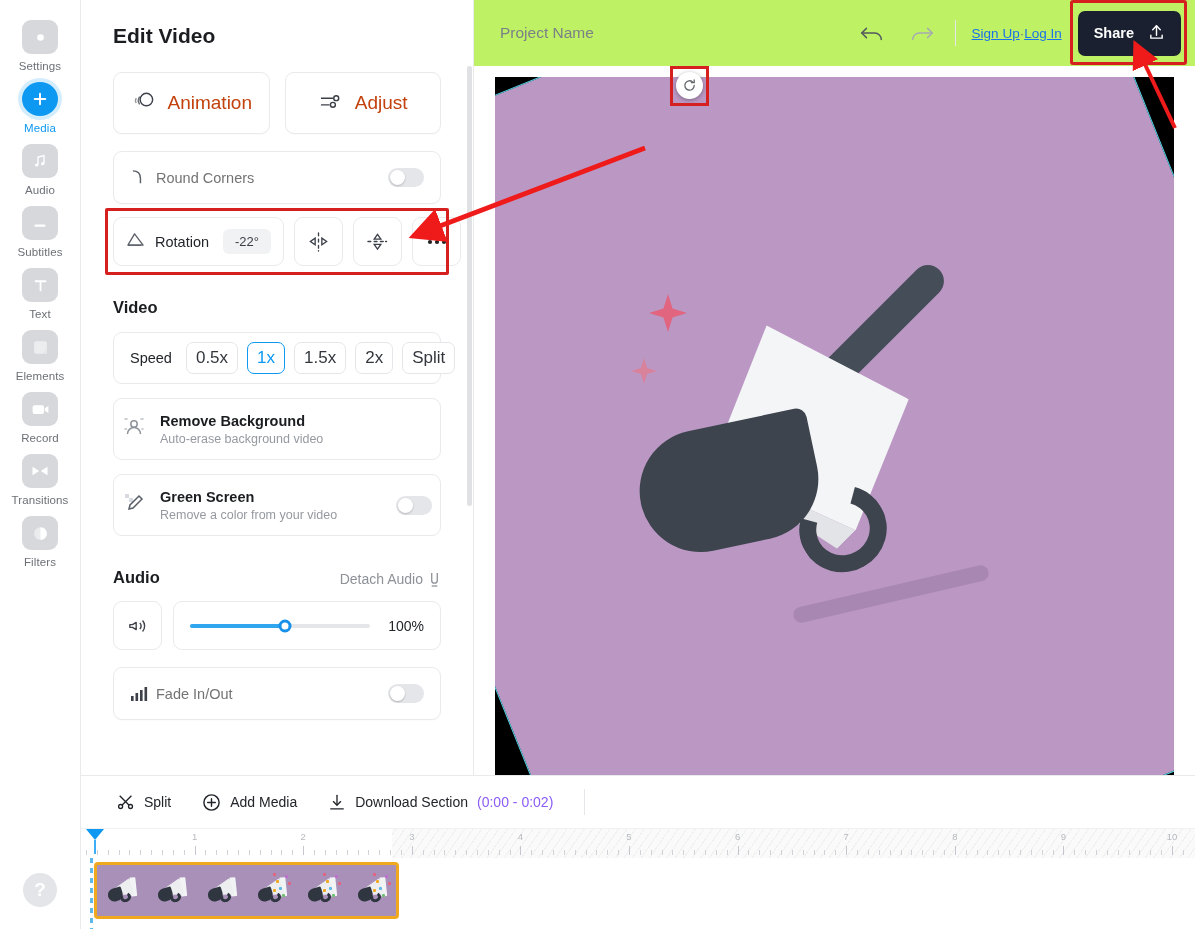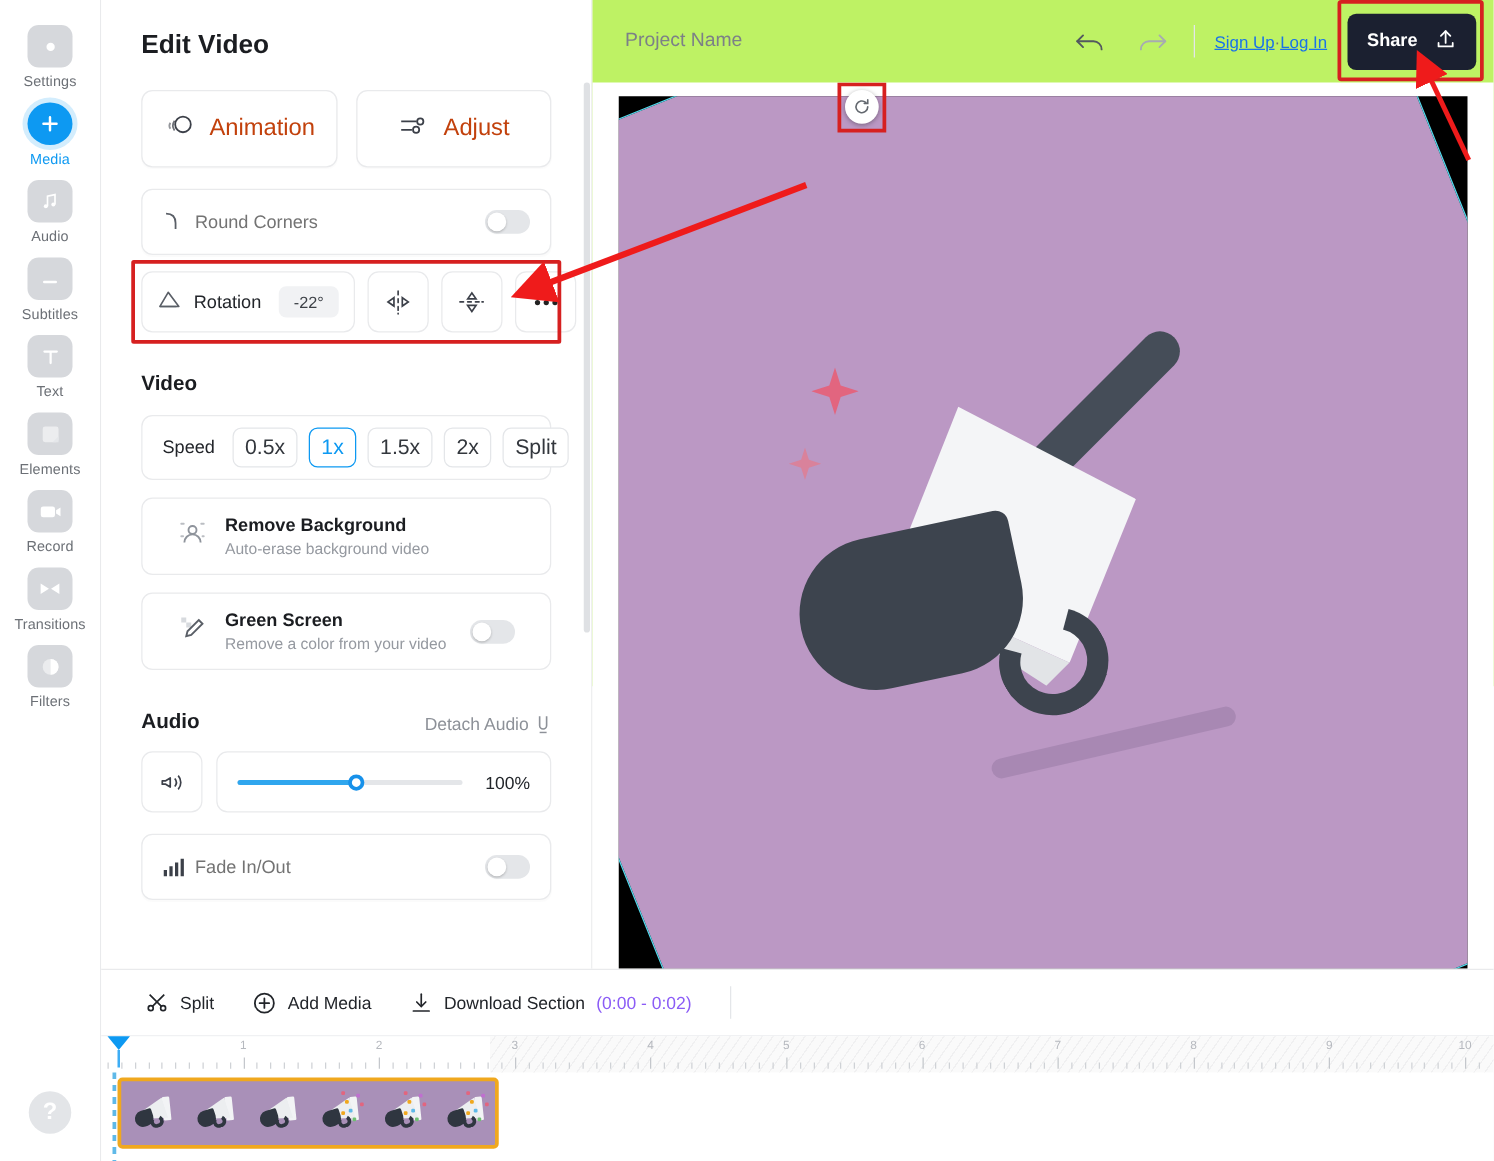--- a/index.html
+++ b/index.html
@@ -110,21 +110,21 @@
   }
   .speed-lab { font-size: 14.5px; color: #22252a; margin-right: 5px; }
   .chip {
     border: 1px solid #e4e6e9; border-radius: 7px; padding: 5px 9px;
     font-size: 17px; color: #33373d; cursor:pointer; background:#fff;
   }
   .chip.sel { border-color: #0d99f2; color: #0d99f2; }
 
   .feat {
     margin: 14px 14px 0 14px; min-height: 62px; border: 1px solid #e9eaec; border-radius: 9px;
-    background:#fff; display:flex; align-items:center; padding: 0 28px; gap: 14px; cursor:pointer;
+    background:#fff; display:flex; align-items:center; padding: 0 8px; gap: 14px; cursor:pointer;
   }
   .feat .ft-name { font-size: 14.5px; font-weight: bold; color: #1b1d21; }
   .feat .ft-desc { font-size: 12.5px; color: #9599a0; margin-top: 3px; }
 
   .vol-row { display:flex; gap: 11px; margin: 14px 14px 0 14px; }
   .vol-btn {
     width: 49px; height: 49px; border:1px solid #e9eaec; border-radius: 9px;
     background:#fff; display:flex; align-items:center; justify-content:center; cursor:pointer; flex:none;
   }
   .vol-box {

